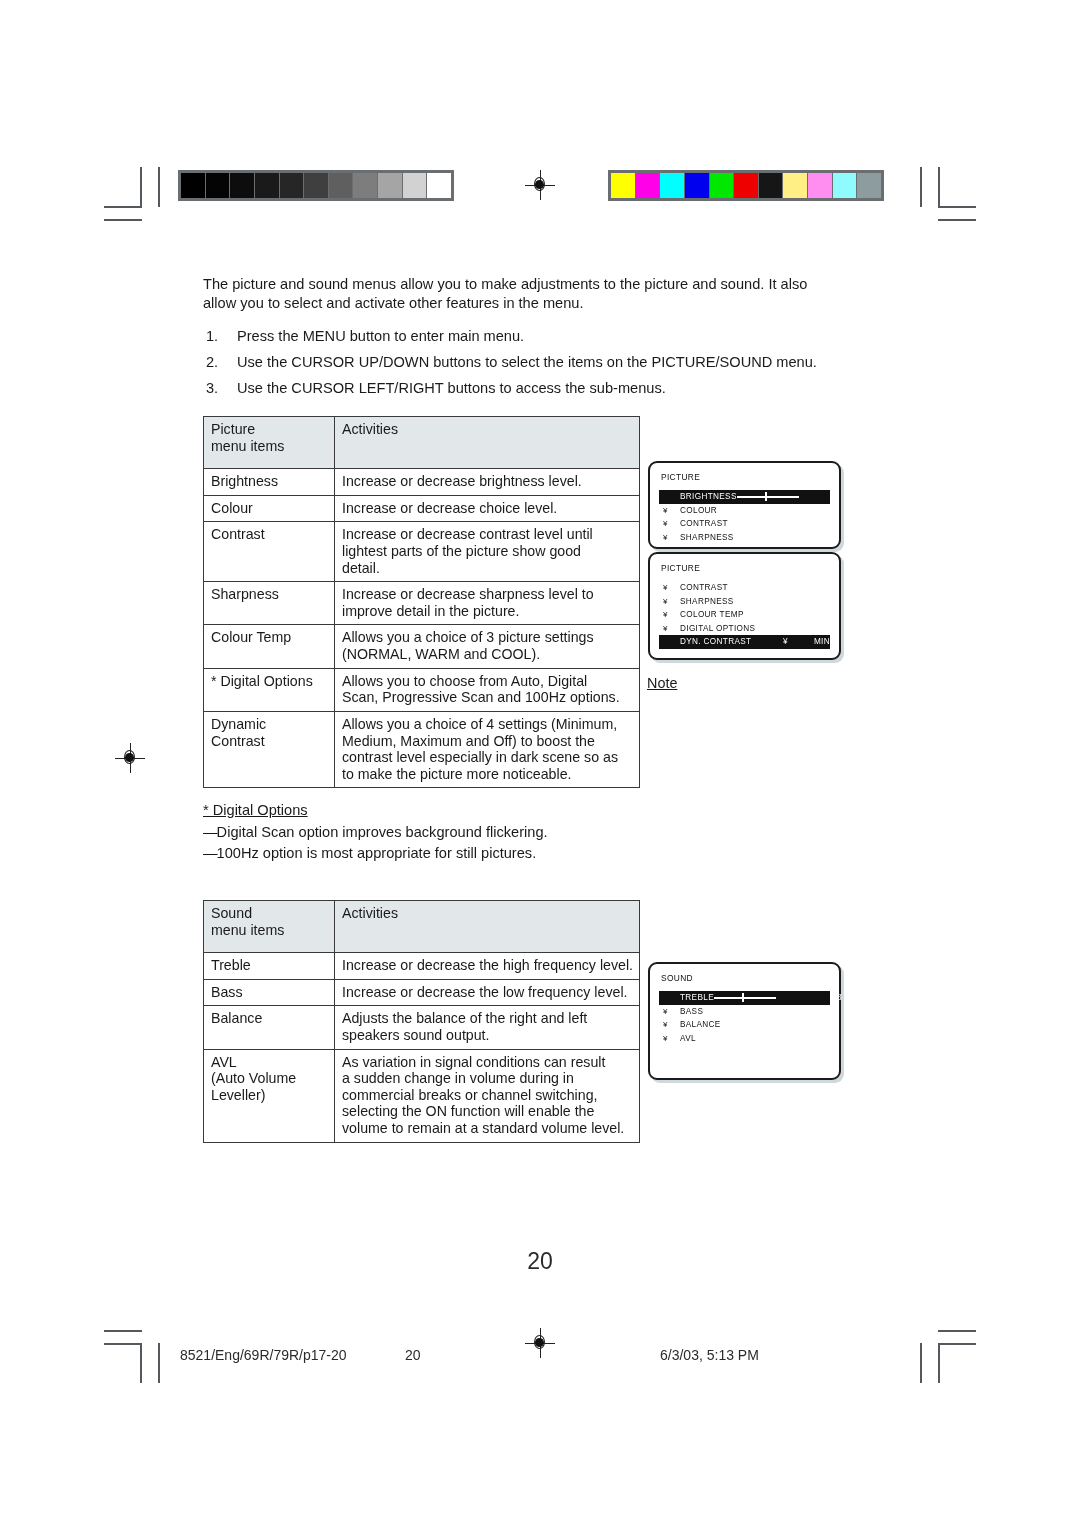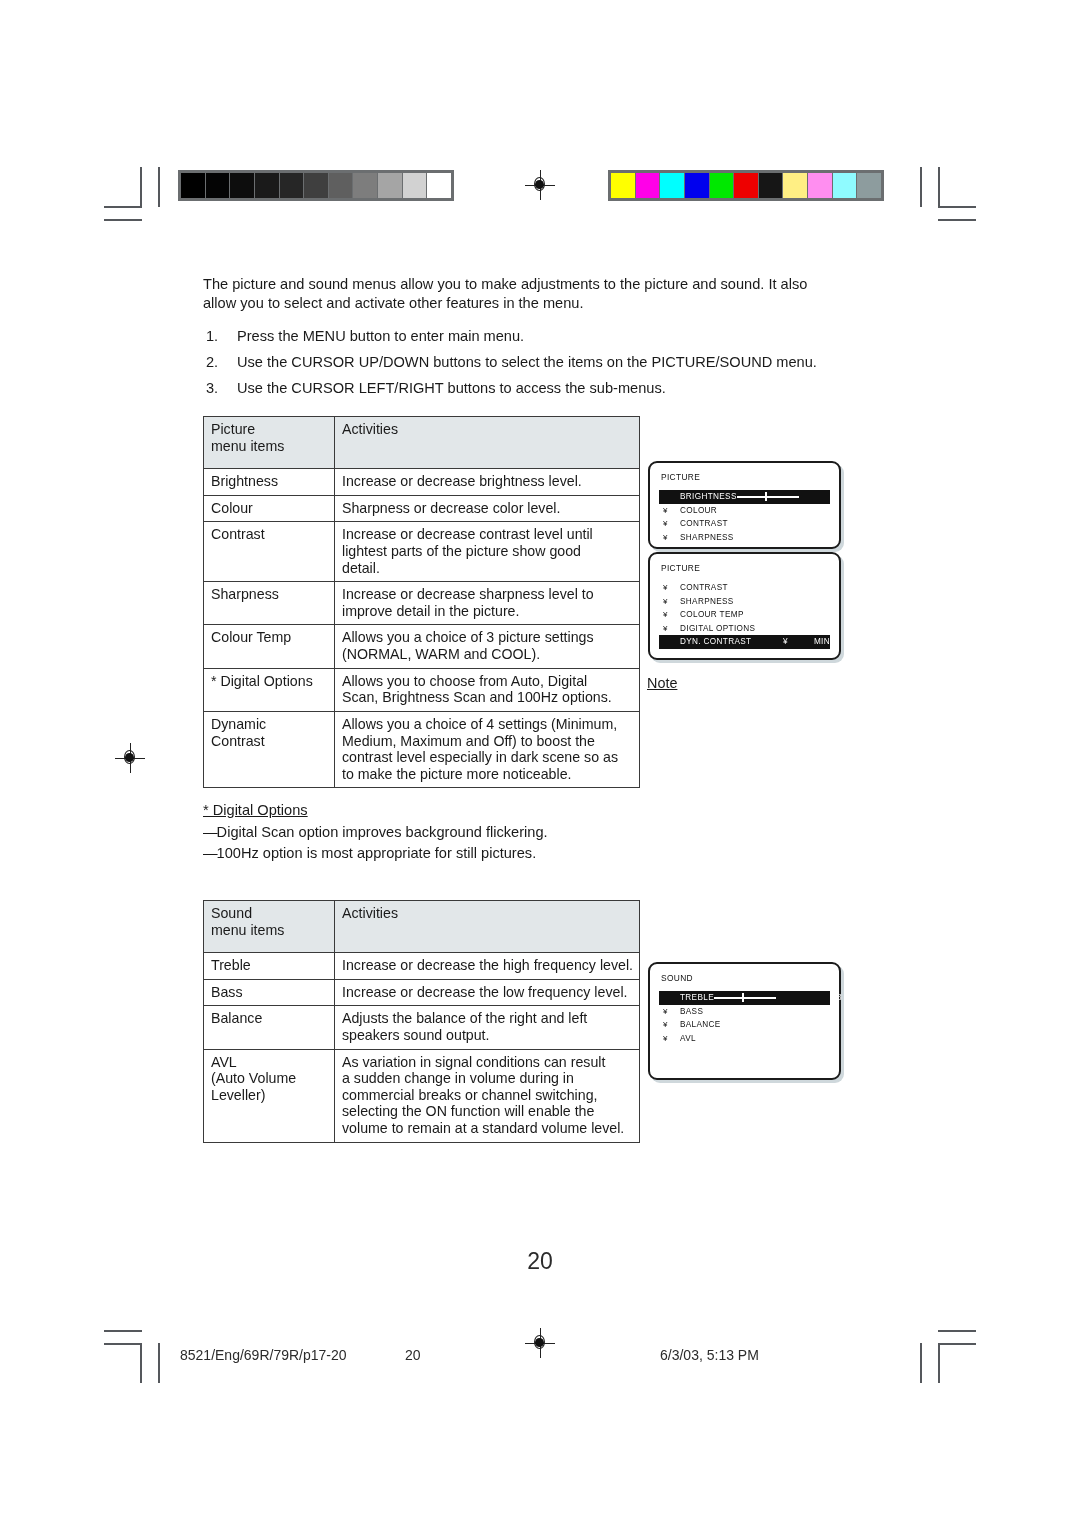--- a/index.html
+++ b/index.html
@@ -371,21 +371,21 @@
           </td>
           <td class="act">
             <span class="ind">  Increase or decrease brightness level.</span>
           </td>
         </tr>
         <tr>
           <td>
             <div>Colour</div>
           </td>
           <td class="act">
-            <span class="ind"> Sharpness or decrease color level.</span>
+            <span class="ind"> Increase or decrease choice level.</span>
           </td>
         </tr>
         <tr>
           <td>
             <div>Contrast</div>
           </td>
           <td class="act">
             <span class="ind">  Increase or decrease contrast level until</span>
             <span class="ind">lightest parts of the picture show good</span>
             <span class="ind">detail.</span>
@@ -408,21 +408,21 @@
             <span class="ind">  Allows you a choice of 3 picture settings</span>
             <span class="ind">(NORMAL, WARM and COOL).</span>
           </td>
         </tr>
         <tr>
           <td>
             <div>* Digital Options</div>
           </td>
           <td class="act">
             <span class="ind">  Allows you to choose from Auto, Digital</span>
-            <span class="ind">Scan, Brightness Scan and 100Hz options.</span>
+            <span class="ind">Scan, Progressive Scan and 100Hz options.</span>
           </td>
         </tr>
         <tr>
           <td>
             <div>Dynamic</div>
             <div>Contrast</div>
           </td>
           <td class="act">
             <span class="ind">  Allows you a choice of 4 settings (Minimum,</span>
             <span class="ind">Medium, Maximum and Off) to  boost the</span>

